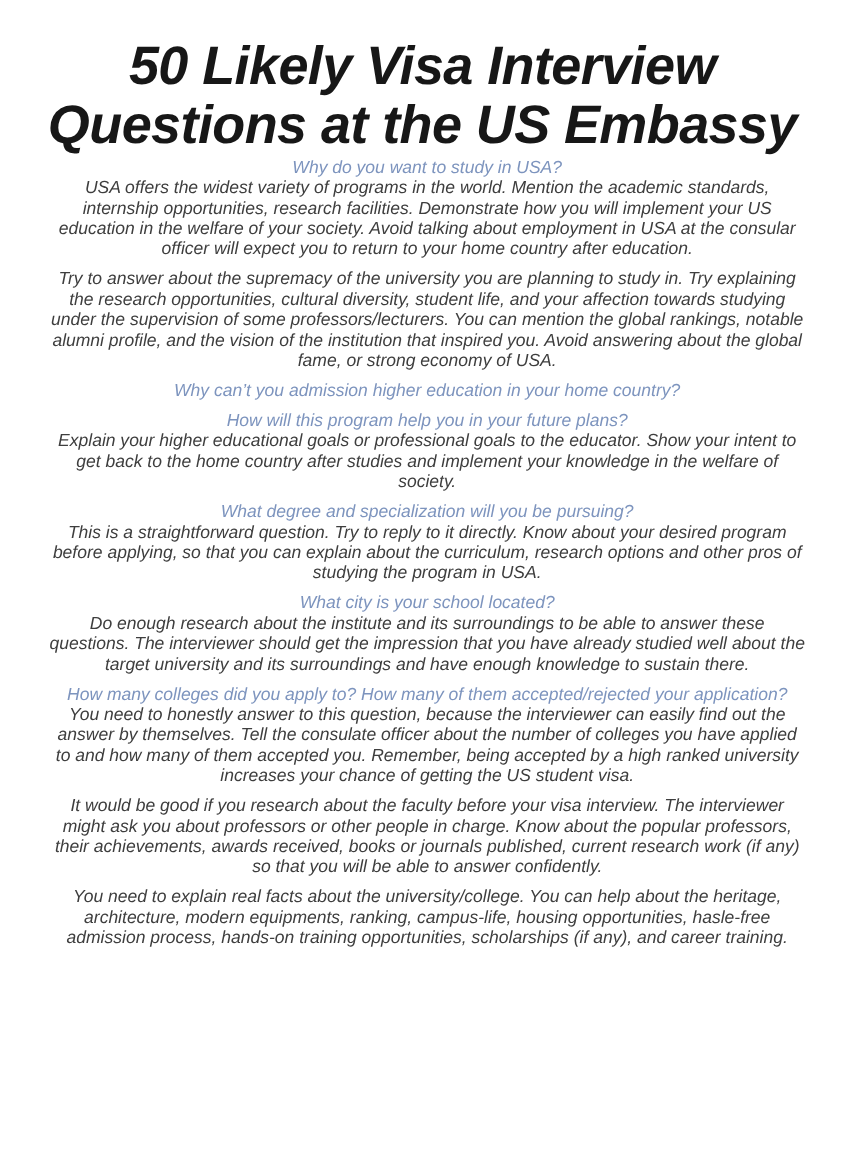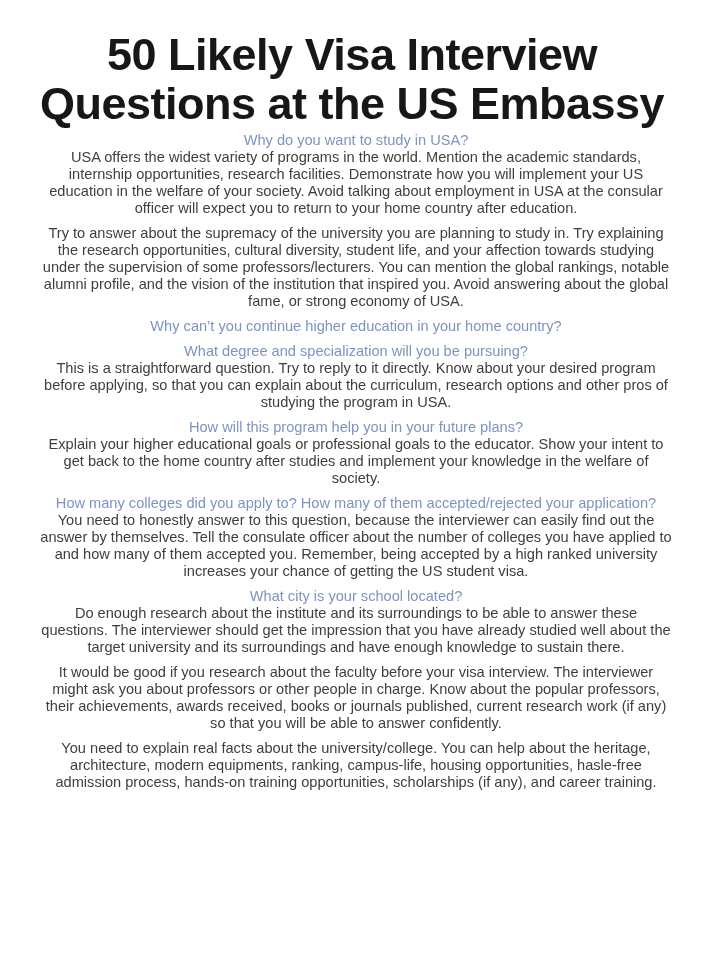--- a/index.html
+++ b/index.html
@@ -11,20 +11,21 @@
     width: 720px;
     height: 960px;
     overflow: hidden;
     font-family: "Liberation Sans", sans-serif;
   }
   .page {
     width: 704px;
     height: 960px;
     background: var(--bg-color, #ffffff);
     box-sizing: border-box;
+    font-style: italic;
   }
   .doc-title {
     margin: 0;
     padding-top: 30px;
     text-align: center;
     font-weight: bold;
     font-size: 45px;
     line-height: 49px;
     letter-spacing: -0.5px;
     color: var(--title-color, #171717);
@@ -60,41 +61,41 @@
     <section class="qa">
       <div class="q">Why do you want to study in USA?</div>
       <div class="a">USA offers the widest variety of programs in the world. Mention the academic standards, internship opportunities, research facilities. Demonstrate how you will implement your US education in the welfare of your society. Avoid talking about employment in USA at the consular officer will expect you to return to your home country after education.</div>
     </section>
 
     <section class="qa">
       <div class="a">Try to answer about the supremacy of the university you are planning to study in. Try explaining the research opportunities, cultural diversity, student life, and your affection towards studying under the supervision of some professors/lecturers. You can mention the global rankings, notable alumni profile, and the vision of the institution that inspired you. Avoid answering about the global fame, or strong economy of USA.</div>
     </section>
 
     <section class="qa">
-      <div class="q">Why can’t you continue higher education in your home country?</div>
+      <div class="q">Why can’t you admission higher education in your home country?</div>
+    </section>
+
+    <section class="qa">
+      <div class="q">How will this program help you in your future plans?</div>
+      <div class="a">Explain your higher educational goals or professional goals to the educator. Show your intent to get back to the home country after studies and implement your knowledge in the welfare of society.</div>
     </section>
 
     <section class="qa">
       <div class="q">What degree and specialization will you be pursuing?</div>
       <div class="a">This is a straightforward question. Try to reply to it directly. Know about your desired program before applying, so that you can explain about the curriculum, research options and other pros of studying the program in USA.</div>
     </section>
 
     <section class="qa">
-      <div class="q">How will this program help you in your future plans?</div>
-      <div class="a">Explain your higher educational goals or professional goals to the educator. Show your intent to get back to the home country after studies and implement your knowledge in the welfare of society.</div>
+      <div class="q">What city is your school located?</div>
+      <div class="a">Do enough research about the institute and its surroundings to be able to answer these questions. The interviewer should get the impression that you have already studied well about the target university and its surroundings and have enough knowledge to sustain there.</div>
     </section>
 
     <section class="qa">
       <div class="q">How many colleges did you apply to? How many of them accepted/rejected your application?</div>
       <div class="a">You need to honestly answer to this question, because the interviewer can easily find out the answer by themselves. Tell the consulate officer about the number of colleges you have applied to and how many of them accepted you. Remember, being accepted by a high ranked university increases your chance of getting the US student visa.</div>
-    </section>
-
-    <section class="qa">
-      <div class="q">What city is your school located?</div>
-      <div class="a">Do enough research about the institute and its surroundings to be able to answer these questions. The interviewer should get the impression that you have already studied well about the target university and its surroundings and have enough knowledge to sustain there.</div>
     </section>
 
     <section class="qa">
       <div class="a">It would be good if you research about the faculty before your visa interview. The interviewer might ask you about professors or other people in charge. Know about the popular professors, their achievements, awards received, books or journals published, current research work (if any) so that you will be able to answer confidently.</div>
     </section>
 
     <section class="qa">
       <div class="a">You need to explain real facts about the university/college. You can help about the heritage, architecture, modern equipments, ranking, campus-life, housing opportunities, hasle-free admission process, hands-on training opportunities, scholarships (if any), and career training.</div>
     </section>
 

